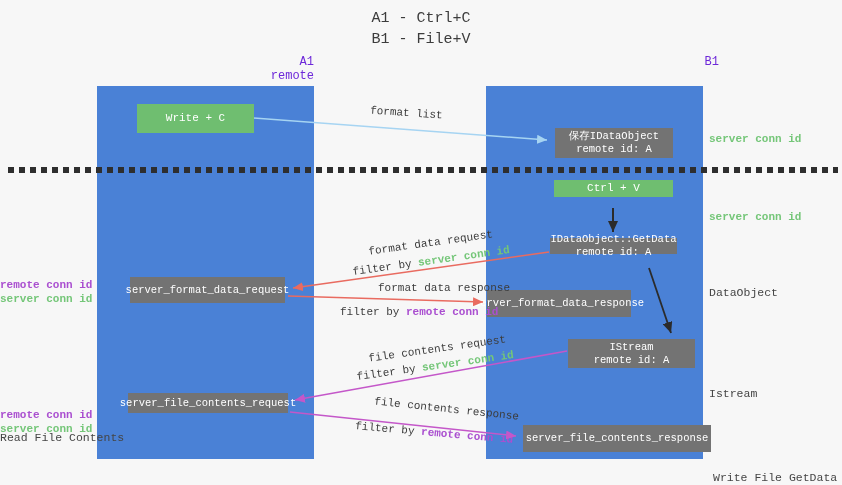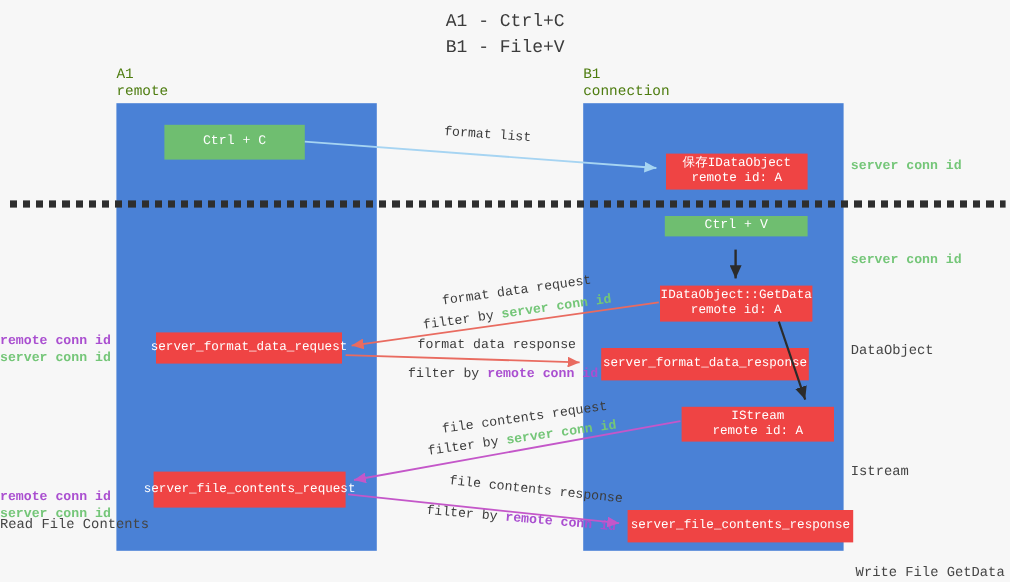--- a/index.html
+++ b/index.html
@@ -5,27 +5,27 @@
   html,body{margin:0;padding:0;}
   .canvas{
     position:relative;width:842px;height:485px;
     background:#f7f7f7;overflow:hidden;
     font-family:Liberation Mono, monospace;
     color:#3d3d3d;
   }
   .title{position:absolute;top:8px;left:0;width:100%;text-align:center;
     font-size:15px;line-height:21px;color:#3c3c3c;}
   .lane{position:absolute;top:86px;width:217px;height:373px;background:#4a81d6;}
-  .lane-header{position:absolute;top:55px;width:217px;text-align:left;
-    font-size:12px;line-height:14px;color:#4d7c0f;}
+  .lane-header{position:absolute;top:55px;width:217px;text-align:right;
+    font-size:12px;line-height:14px;color:#6d28d9;}
   .box{position:absolute;display:flex;flex-direction:column;align-items:center;
     justify-content:center;color:#ffffff;text-align:center;
     font-size:10.5px;line-height:13px;z-index:3;}
   .green{background:#6fbe70;}
-  .orange{background:#ef4444;}
+  .orange{background:#737373;}
   .dotted{position:absolute;top:167px;left:8px;width:830px;height:6px;z-index:2;
     background:repeating-linear-gradient(90deg,#2e2e2e 0 6px,transparent 6px 11px);}
   .elabel{position:absolute;font-size:11px;color:#3c3c3c;white-space:nowrap;z-index:3;}
   .side{position:absolute;font-size:11px;white-space:nowrap;z-index:3;}
   .side.dark{font-size:11.5px;color:#454545;margin-top:40px;}
   .gkey{color:#74c678;font-weight:bold;}
   .pkey{color:#aa4fd0;font-weight:bold;}
   .leftcol{left:0;width:92px;text-align:right;line-height:14px;}
   .rot-n8{transform:rotate(-8deg);}
   .rot-p4{transform:rotate(4deg);}
@@ -40,77 +40,76 @@
 
   <div class="title">
     <div>A1 - Ctrl+C</div>
     <div>B1 - File+V</div>
   </div>
 
   <div class="lane-header" style="left:97px">
     <div>A1</div>
     <div>remote</div>
   </div>
-  <div class="lane-header" style="left:486px">
+  <div class="lane-header" style="left:502px">
     <div>B1</div>
-    <div>connection</div>
   </div>
 
   <div class="lane" style="left:97px"></div>
   <div class="lane" style="left:486px"></div>
 
   <div class="dotted"></div>
 
   <div class="box green" style="left:137px;top:104px;width:117px;height:29px;font-size:11px;">
-    <div>Ctrl + C</div>
+    <div>Write + C</div>
   </div>
 
   <div class="box orange" style="left:555px;top:128px;width:118px;height:30px;">
     <div>保存IDataObject</div>
     <div>remote id: A</div>
   </div>
 
   <div class="box green" style="left:554px;top:180px;width:119px;height:17px;font-size:11px;">
     <div>Ctrl + V</div>
   </div>
 
-  <div class="box orange" style="left:550px;top:238px;width:127px;height:30px;">
+  <div class="box orange" style="left:550px;top:238px;width:127px;height:16px;">
     <div>IDataObject::GetData</div>
     <div>remote id: A</div>
   </div>
 
   <div class="box orange" style="left:130px;top:277px;width:155px;height:26px;align-items:center;">
     <div>server_format_data_request</div>
   </div>
 
-  <div class="box orange" style="left:501px;top:290px;width:173px;height:27px;">
+  <div class="box orange" style="left:487px;top:290px;width:144px;height:27px;">
     <div>server_format_data_response</div>
   </div>
 
   <div class="box orange" style="left:568px;top:339px;width:127px;height:29px;">
     <div>IStream</div>
     <div>remote id: A</div>
   </div>
 
-  <div class="box orange" style="left:128px;top:393px;width:160px;height:30px;">
+  <div class="box orange" style="left:128px;top:393px;width:160px;height:20px;">
     <div>server_file_contents_request</div>
   </div>
 
   <div class="box orange" style="left:523px;top:425px;width:188px;height:27px;">
     <div>server_file_contents_response</div>
   </div>
 
   <div class="elabel rot-p4" style="left:370px;top:107px;">format list</div>
 
   <div class="elabel rot-n8" style="left:368px;top:237px;">format data request</div>
   <div class="elabel rot-n8" style="left:352px;top:255px;">
     <span>filter by </span><span class="gkey">server conn id</span>
   </div>
 
-  <div class="elabel" style="left:348px;top:282px;">format data response</div>
+  <div class="elabel" style="left:378px;top:282px;">format data response</div>
   <div class="elabel" style="left:340px;top:306px;">
     <span>filter by </span><span class="pkey">remote conn id</span>
   </div>
 
   <div class="elabel rot-n8" style="left:368px;top:343px;">file contents request</div>
   <div class="elabel rot-n8" style="left:356px;top:360px;">
     <span>filter by </span><span class="gkey">server conn id</span>
   </div>
 
   <div class="elabel rot-p6" style="left:374px;top:403px;">file contents response</div>

